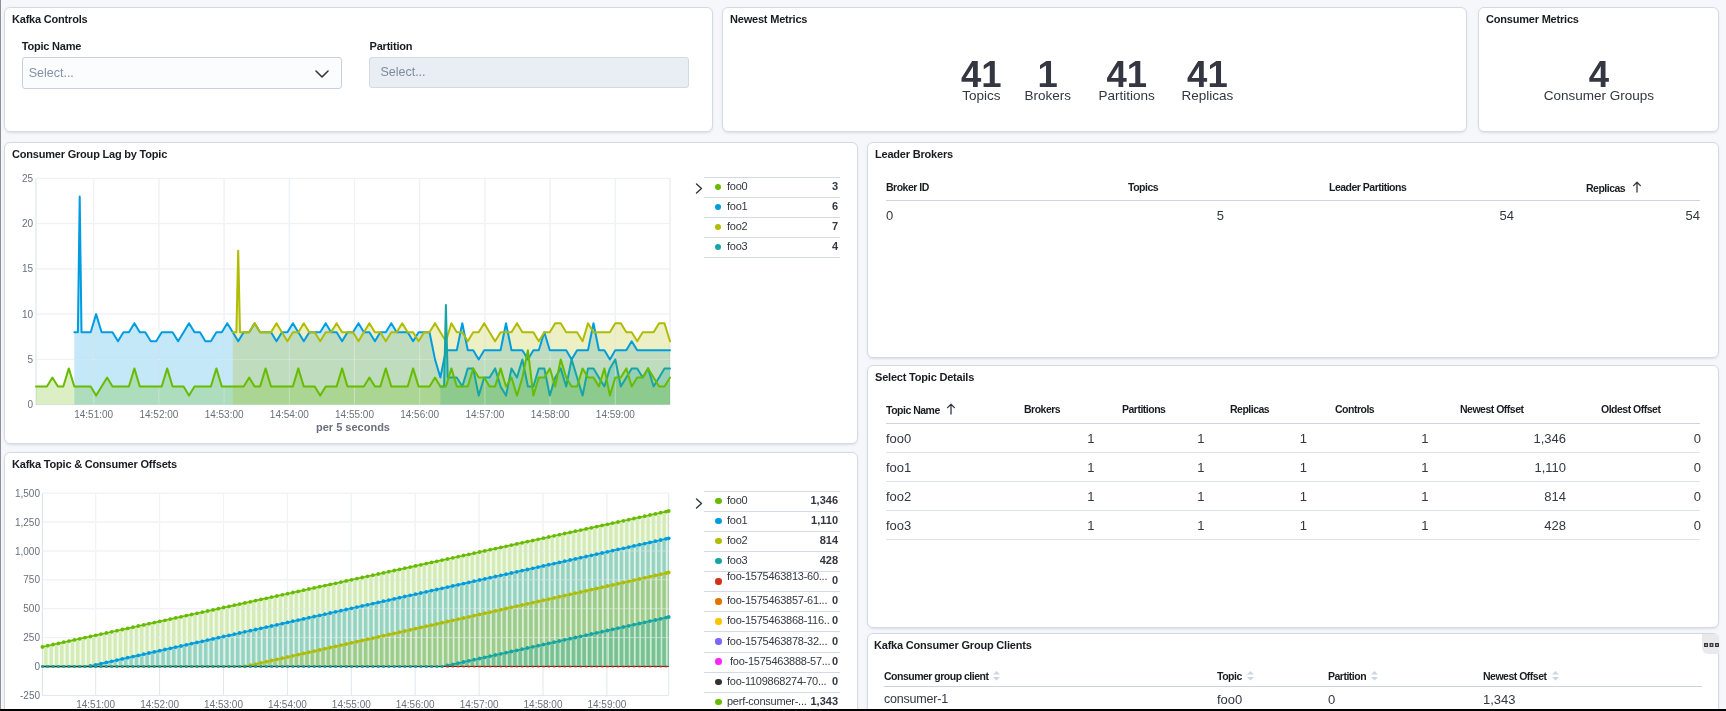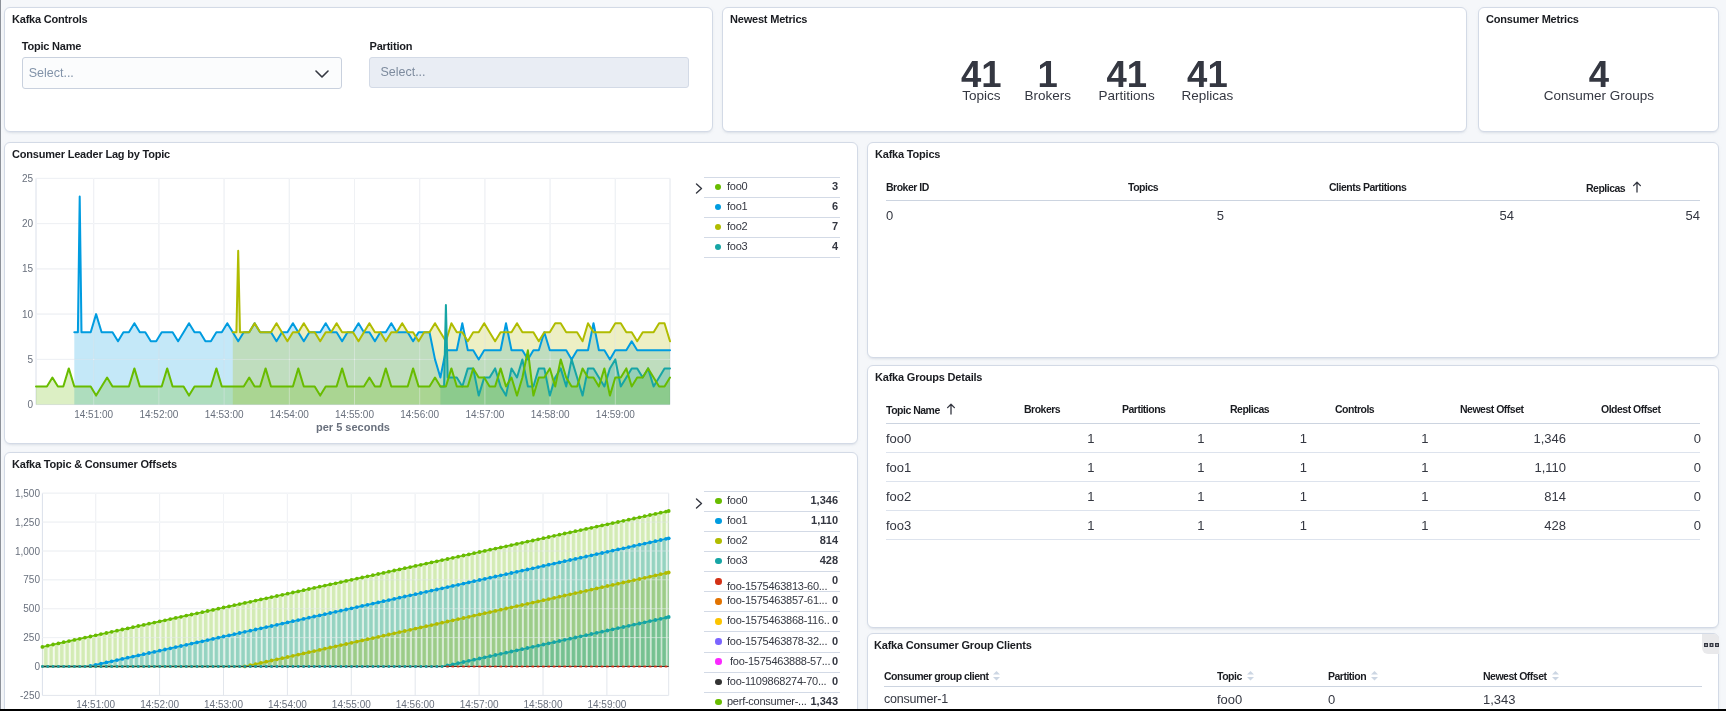--- a/index.html
+++ b/index.html
@@ -64,21 +64,21 @@
     </div>
 </div>
 <div style="position:absolute;left:1478px;top:7px;width:241px;height:125px">
 <div class="ptitle">Consumer Metrics</div>
 <div style="position:absolute;left:60.9px;top:49.5px;width:120px;text-align:center">
       <div class="mnum">4</div>
       <div class="mlab">Consumer Groups</div>
     </div>
 </div>
 <div style="position:absolute;left:4px;top:142px;width:854px;height:302px">
-<div class="ptitle">Consumer Leader Lag by Topic</div>
+<div class="ptitle">Consumer Group Lag by Topic</div>
 <svg width="854" height="302" viewBox="0 0 854 302">
       <line x1="32.0" y1="262.6" x2="666.0" y2="262.6" stroke="#e2e6ec" stroke-width="1"></line>
       <line x1="32.0" y1="217.4" x2="666.0" y2="217.4" stroke="#e2e6ec" stroke-width="1"></line>
       <line x1="32.0" y1="172.1" x2="666.0" y2="172.1" stroke="#e2e6ec" stroke-width="1"></line>
       <line x1="32.0" y1="126.9" x2="666.0" y2="126.9" stroke="#e2e6ec" stroke-width="1"></line>
       <line x1="32.0" y1="81.6" x2="666.0" y2="81.6" stroke="#e2e6ec" stroke-width="1"></line>
       <line x1="32.0" y1="36.4" x2="666.0" y2="36.4" stroke="#e2e6ec" stroke-width="1"></line>
       <line x1="89.7" y1="36.4" x2="89.7" y2="262.6" stroke="#e2e6ec" stroke-width="1"></line>
       <line x1="154.9" y1="36.4" x2="154.9" y2="262.6" stroke="#e2e6ec" stroke-width="1"></line>
       <line x1="220.1" y1="36.4" x2="220.1" y2="262.6" stroke="#e2e6ec" stroke-width="1"></line>
@@ -811,21 +811,21 @@
 <div class="leg-dot" style="left:711px;top:65.7px;width:6.5px;height:6.5px;background:#009CE0"></div>
 <div class="leg-txt" style="left:723px;top:61.9px;width:103px;overflow:hidden">foo1</div>
 <div class="leg-val" style="left:770px;top:61.9px;width:64px">1,110</div>
 <div class="leg-dot" style="left:711px;top:85.8px;width:6.5px;height:6.5px;background:#B0BC00"></div>
 <div class="leg-txt" style="left:723px;top:82.0px;width:103px;overflow:hidden">foo2</div>
 <div class="leg-val" style="left:770px;top:82.0px;width:64px">814</div>
 <div class="leg-dot" style="left:711px;top:105.9px;width:6.5px;height:6.5px;background:#16A5A5"></div>
 <div class="leg-txt" style="left:723px;top:102.1px;width:103px;overflow:hidden">foo3</div>
 <div class="leg-val" style="left:770px;top:102.1px;width:64px">428</div>
 <div class="leg-dot" style="left:711px;top:126.0px;width:6.5px;height:6.5px;background:#D33115"></div>
-<div class="leg-txt" style="left:723px;top:128px;width:103px;overflow:hidden">foo-1575463813-60...</div>
+<div class="leg-txt" style="left:723px;top:118px;width:103px;overflow:hidden">foo-1575463813-60...</div>
 <div class="leg-val" style="left:770px;top:122.2px;width:64px">0</div>
 <div class="leg-dot" style="left:711px;top:146.1px;width:6.5px;height:6.5px;background:#E27300"></div>
 <div class="leg-txt" style="left:723px;top:142.3px;width:103px;overflow:hidden">foo-1575463857-61...</div>
 <div class="leg-val" style="left:770px;top:142.3px;width:64px">0</div>
 <div class="leg-dot" style="left:711px;top:166.2px;width:6.5px;height:6.5px;background:#FCC400"></div>
 <div class="leg-txt" style="left:723px;top:162.4px;width:103px;overflow:hidden">foo-1575463868-116...</div>
 <div class="leg-val" style="left:770px;top:162.4px;width:64px">0</div>
 <div class="leg-dot" style="left:711px;top:186.3px;width:6.5px;height:6.5px;background:#7B64FF"></div>
 <div class="leg-txt" style="left:723px;top:182.5px;width:103px;overflow:hidden">foo-1575463878-32...</div>
 <div class="leg-val" style="left:770px;top:182.5px;width:64px">0</div>
@@ -833,35 +833,35 @@
 <div class="leg-txt" style="left:726px;top:202.6px;width:103px;overflow:hidden">foo-1575463888-57...</div>
 <div class="leg-val" style="left:770px;top:202.6px;width:64px">0</div>
 <div class="leg-dot" style="left:711px;top:226.5px;width:6.5px;height:6.5px;background:#333333"></div>
 <div class="leg-txt" style="left:723px;top:222.7px;width:103px;overflow:hidden">foo-1109868274-70...</div>
 <div class="leg-val" style="left:770px;top:222.7px;width:64px">0</div>
 <div class="leg-dot" style="left:711px;top:246.6px;width:6.5px;height:6.5px;background:#68BC00"></div>
 <div class="leg-txt" style="left:723px;top:242.8px;width:103px;overflow:hidden">perf-consumer-...</div>
 <div class="leg-val" style="left:770px;top:242.8px;width:64px">1,343</div>
 </div>
 <div style="position:absolute;left:867px;top:142px;width:852px;height:216px">
-<div class="ptitle">Kafka Topics</div>
+<div class="ptitle">Leader Brokers</div>
 <div class="hdr" style="left:19px;top:39px">Broker ID</div>
 <div class="hdr" style="left:261px;top:39px">Topics</div>
-<div class="hdr" style="left:462px;top:39px">Clients Partitions</div>
+<div class="hdr" style="left:462px;top:39px">Leader Partitions</div>
 <div class="hdr" style="left:719px;top:39px">Replicas <svg style="display:inline-block;vertical-align:-1.5px;margin-left:4px" width="10" height="12" viewBox="0 0 10 12">
         <path d="M5 1.2 V11 M1.6 4.6 L5 1.2 L8.4 4.6" fill="none" stroke="#343741" stroke-width="1.3" stroke-linecap="round" stroke-linejoin="round"></path>
       </svg></div>
 <div class="hline" style="left:19px;top:58px;width:814px"></div>
 <div class="cell" style="left:19px;top:66px">0</div>
 <div class="cell num" style="left:277px;top:66px;width:80px">5</div>
 <div class="cell num" style="left:567px;top:66px;width:80px">54</div>
 <div class="cell num" style="left:753px;top:66px;width:80px">54</div>
 </div>
 <div style="position:absolute;left:867px;top:365px;width:852px;height:263px">
-<div class="ptitle">Kafka Groups Details</div>
+<div class="ptitle">Select Topic Details</div>
 <div class="hdr" style="left:19px;top:38px">Topic Name <svg style="display:inline-block;vertical-align:-1.5px;margin-left:4px" width="10" height="12" viewBox="0 0 10 12">
         <path d="M5 1.2 V11 M1.6 4.6 L5 1.2 L8.4 4.6" fill="none" stroke="#343741" stroke-width="1.3" stroke-linecap="round" stroke-linejoin="round"></path>
       </svg></div>
 <div class="hdr" style="left:157px;top:38px">Brokers</div>
 <div class="hdr" style="left:255px;top:38px">Partitions</div>
 <div class="hdr" style="left:363px;top:38px">Replicas</div>
 <div class="hdr" style="left:468px;top:38px">Controls</div>
 <div class="hdr" style="left:593px;top:38px">Newest Offset</div>
 <div class="hdr" style="left:734px;top:38px">Oldest Offset</div>
 <div class="hline" style="left:19px;top:57.5px;width:814px"></div>

